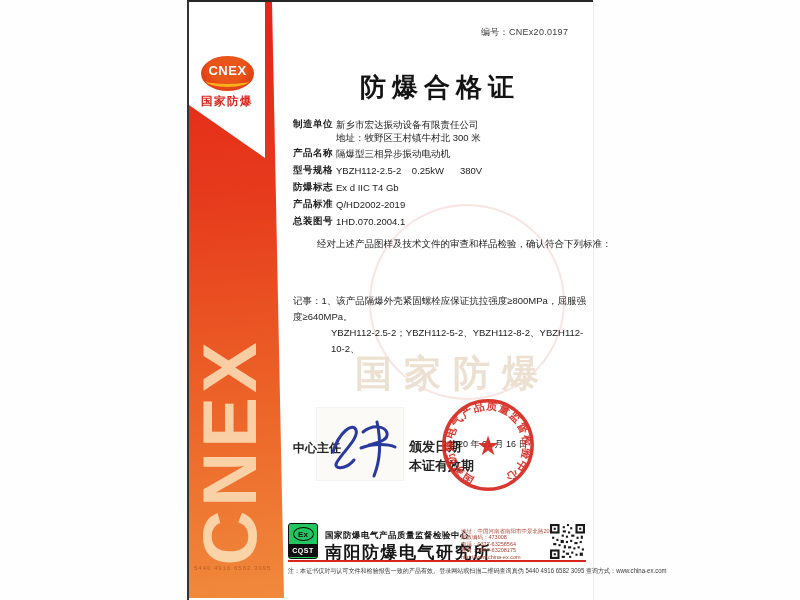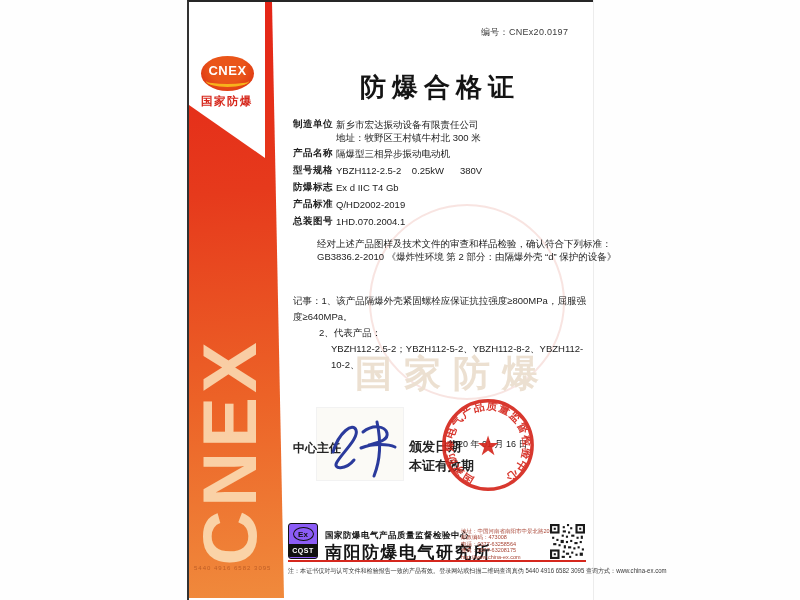--- a/index.html
+++ b/index.html
@@ -60,21 +60,21 @@
   .sig-patch { left:128px; top:406px; width:86px; height:72px; background:#fbfaf6;
                box-shadow:0 0 0 1px rgba(0,0,0,0.05); }
   .sig-label { left:104px; top:438px; font-size:12px; font-weight:bold; color:#222; }
   .sig-svg { left:130px; top:404px; }
   .date-label { font-size:13px; font-weight:bold; color:#222; }
   .date-value { font-size:9px; color:#1a1a1a; }
   .stamp-svg { left:251px; top:395px; opacity:0.92; }
 
   
   .cqst-logo { left:99px; top:521px; width:30px; height:36px; border:1.5px solid #101010;
-               border-radius:3px; overflow:hidden; background:#8b5cf6; }
+               border-radius:3px; overflow:hidden; background:#22c55e; }
   .cqst-top { height:20px; display:flex; align-items:center; justify-content:center; }
   .cqst-ex { width:21px; height:14px; border:1.5px solid #101010; border-radius:50%;
              display:flex; align-items:center; justify-content:center;
              font-size:8px; font-weight:bold; color:#101010; }
   .cqst-bottom { height:13px; background:#101010; color:#fff; text-align:center;
                  font-size:7px; font-weight:bold; letter-spacing:0.5px; line-height:13px; }
   .org1 { left:136px; top:528px; font-size:8.5px; font-weight:bold; color:#161616; letter-spacing:0.5px; }
   .org2 { left:136px; top:539px; font-size:17px; font-weight:bold; color:#161616; letter-spacing:1.5px; }
   .addr { left:272px; top:526px; font-size:5.5px; line-height:6.4px; color:#a84434; }
   .qr { left:361px; top:522px; }
@@ -129,26 +129,24 @@
       <span class="lbl">产品标准</span>
       <span class="val">Q/HD2002-2019</span>
     </div>
     <div class="frow" style="left:104px; top:213px;">
       <span class="lbl">总装图号</span>
       <span class="val">1HD.070.2004.1</span>
     </div>
 
     <div class="abs standards">
       <div>经对上述产品图样及技术文件的审查和样品检验，确认符合下列标准：</div>
-      <div>GB3836.2-2010 《爆炸性环境 第 2 部分：由隔爆外壳 “d” 保护的设备》</div>
     </div>
 
     <div class="abs notes">
       <div class="pre">记事：1、该产品隔爆外壳紧固螺栓应保证抗拉强度≥800MPa，屈服强度≥640MPa。</div>
-      <div class="ind1">2、代表产品：</div>
       <div class="ind2 pre">YBZH112-2.5-2；YBZH112-5-2、YBZH112-8-2、YBZH112-10-2、</div>
     </div>
 
     <div class="abs sig-patch"></div>
     <div class="abs sig-label">中心主任</div>
     <svg class="abs sig-svg" width="86" height="78" viewBox="0 0 86 78">
       <g fill="none" stroke="#2a3a9c" stroke-width="3" stroke-linecap="round">
         <path d="M14,46 C20,26 34,16 37,24 C40,32 24,46 18,56 C13,64 27,64 35,54"></path>
         <path d="M44,26 C54,18 66,20 68,27 C70,35 56,37 50,39"></path>
         <path d="M42,42 C54,37 70,38 76,41"></path>

